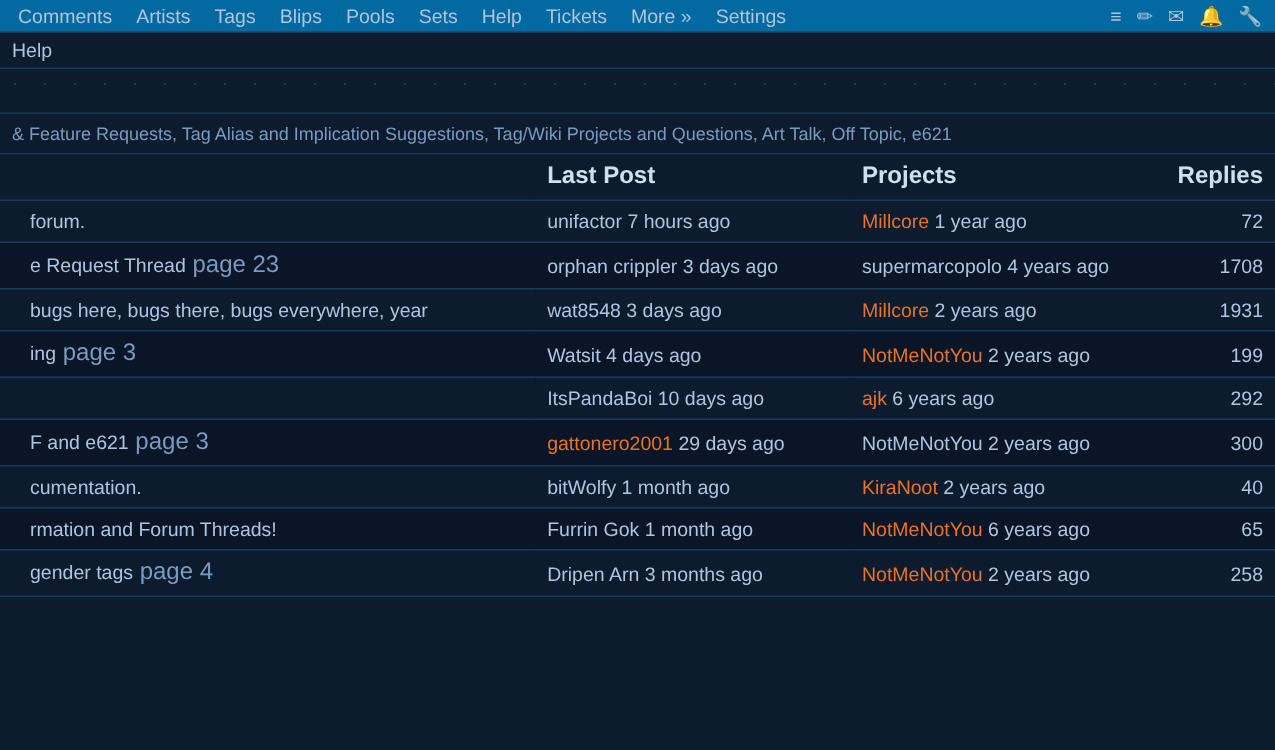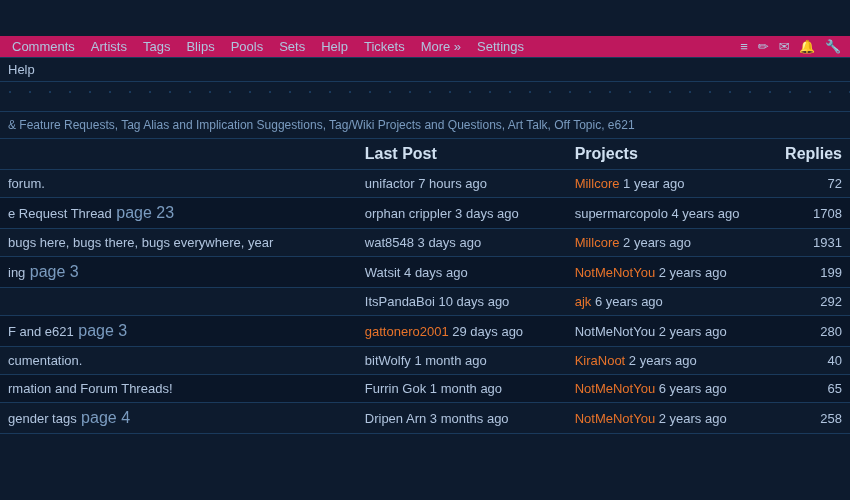--- a/index.html
+++ b/index.html
@@ -8,27 +8,26 @@
       color: #b0c4de;
       font-family: Arial, sans-serif;
       font-size: 13px;
       width: 850px;
       height: 500px;
       overflow: hidden;
     }
 
     
     .top-nav {
-      background-color: #be185d;
+      background-color: #0369a1;
       border-bottom: 1px solid #1a3a5c;
       display: flex;
       align-items: center;
       height: 22px;
       padding: 0 4px;
-      margin-top: 36px;
     }
     .top-nav a {
       color: #b0c4de;
       text-decoration: none;
       padding: 2px 8px;
       font-size: 13px;
       white-space: nowrap;
     }
     .top-nav .right-icons {
       margin-left: auto;
@@ -103,20 +102,21 @@
       font-size: 13px;
     }
 
     .col-topic { width: 340px; }
     .col-lastpost { width: 200px; }
     .col-created { width: 190px; }
     .col-replies { width: 80px; text-align: right; }
 
     .topic-title {
       color: #b0c4de;
+      margin-left: 12px;
     }
     .topic-page {
       color: #7a9bbf;
       font-size: 16px;
     }
     .user-orange { color: #e8732a; }
     .user-default { color: #b0c4de; }
     .time-text { color: #b0c4de; }
 
     .icon-unicode {
@@ -194,21 +194,21 @@
       <tr>
         <td class="col-topic"></td>
         <td class="col-lastpost"><span class="user-default">ItsPandaBoi</span><span class="time-text"> 10 days ago</span></td>
         <td class="col-created"><span class="user-orange">ajk</span><span class="time-text"> 6 years ago</span></td>
         <td class="col-replies right">292</td>
       </tr>
       <tr>
         <td class="col-topic"><span class="topic-title">F and e621</span><span class="topic-page"> page 3</span></td>
         <td class="col-lastpost"><span class="user-orange">gattonero2001</span><span class="time-text"> 29 days ago</span></td>
         <td class="col-created"><span class="user-default">NotMeNotYou</span><span class="time-text"> 2 years ago</span></td>
-        <td class="col-replies right">280</td>
+        <td class="col-replies right">300</td>
       </tr>
       <tr>
         <td class="col-topic"><span class="topic-title">cumentation.</span></td>
         <td class="col-lastpost"><span class="user-default">bitWolfy</span><span class="time-text"> 1 month ago</span></td>
         <td class="col-created"><span class="user-orange">KiraNoot</span><span class="time-text"> 2 years ago</span></td>
         <td class="col-replies right">40</td>
       </tr>
       <tr>
         <td class="col-topic"><span class="topic-title">rmation and Forum Threads!</span></td>
         <td class="col-lastpost"><span class="user-default">Furrin Gok</span><span class="time-text"> 1 month ago</span></td>

